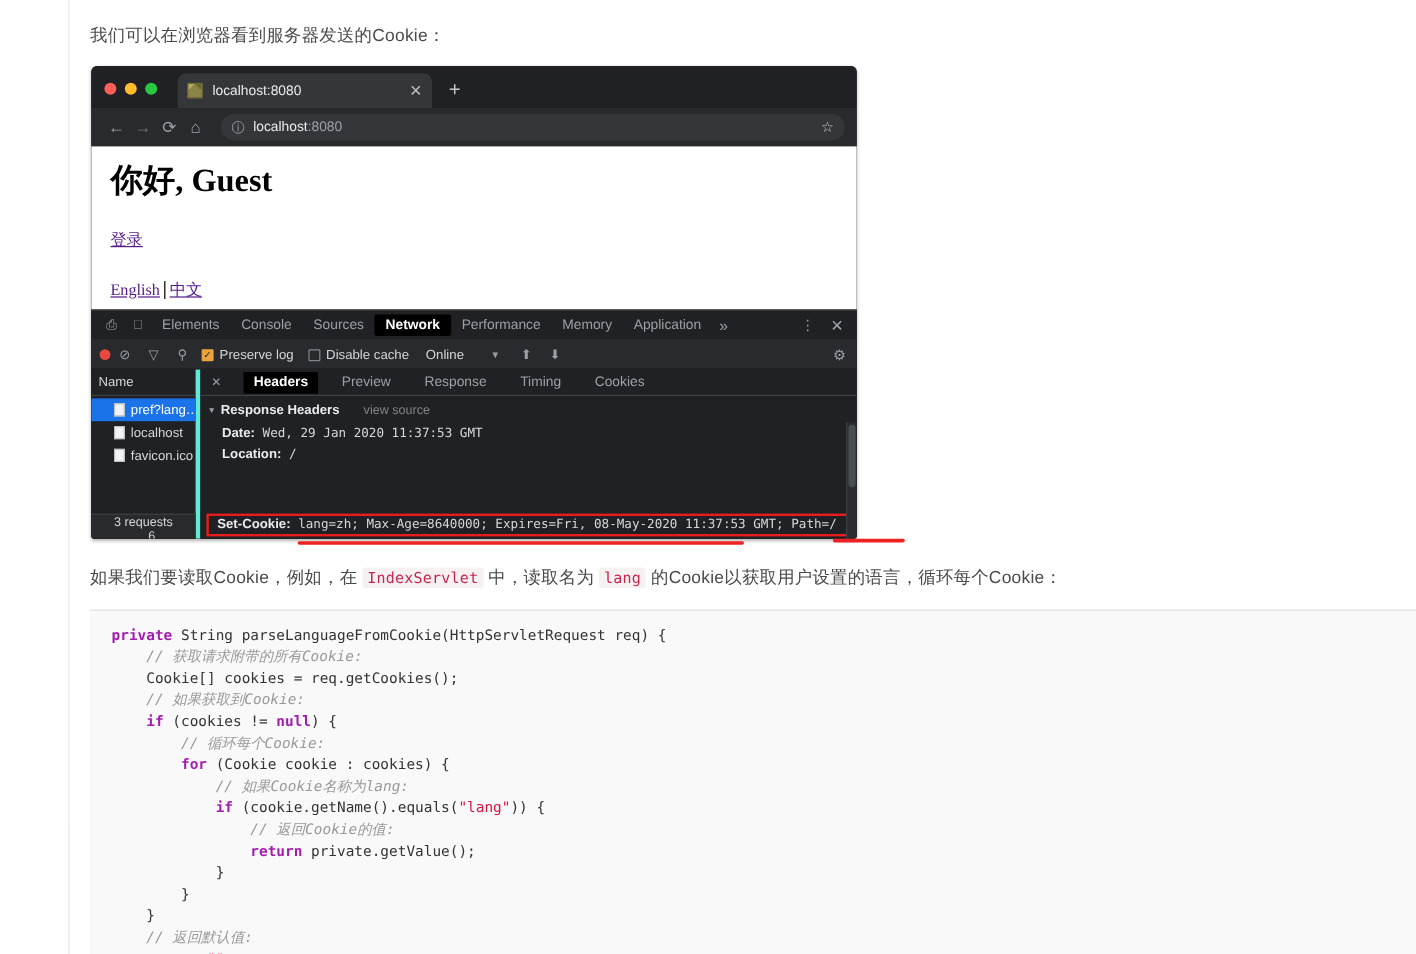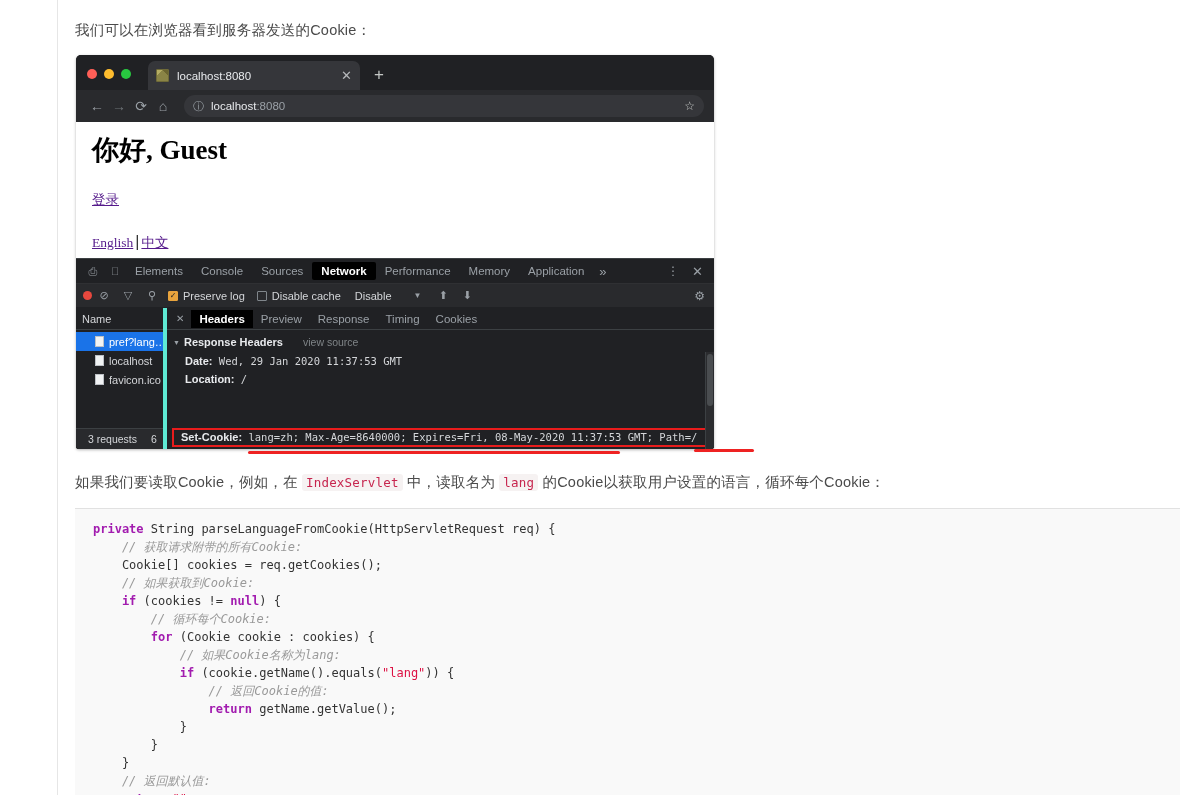--- a/index.html
+++ b/index.html
@@ -345,24 +345,25 @@
     margin-right: 5px;
     flex: 0 0 auto;
   }
   #req-status {
     height: 20px;
     border-top: 1px solid #3c4043;
     display: flex;
     align-items: center;
     font-size: 10.5px;
     color: #d4d6d9;
-    padding-left: 12px;
+    padding-left: 0;
     background: #292a2d;
     white-space: nowrap;
     overflow: hidden;
+    flex-direction: column;
   }
   #req-status .n2 { margin-left: 14px; }
 
   #detail-pane {
     flex: 1 1 auto;
     background: #202124;
     display: flex;
     flex-direction: column;
     position: relative;
     overflow: hidden;
@@ -375,20 +376,21 @@
     padding-left: 2px;
     box-sizing: border-box;
   }
   #subtab-x { color: #9aa0a6; font-size: 10px; padding: 0 7px; flex: 0 0 auto; }
   .sub-tab {
     font-size: 11.5px;
     color: #9aa0a6;
     padding: 3px 8px;
     flex: 0 0 auto;
     white-space: nowrap;
+    margin-left: 12px;
   }
   .sub-tab.active { background: #000; color: #fff; font-weight: 700; }
 
   #headers-body {
     flex: 1 1 auto;
     padding: 6px 0 0 6px;
     font-family: "DejaVu Sans Mono", monospace;
     font-size: 10.5px;
     color: #d4d6d9;
     position: relative;
@@ -563,21 +565,21 @@
             <span class="cbox on">✓</span>
             <span>Preserve log</span>
           </label>
 
           <label class="tb-check" style="margin-left:12px;">
             <span class="cbox"></span>
             <span>Disable cache</span>
           </label>
 
           <div id="throttle">
-            <span>Disable</span>
+            <span>Online</span>
             <span class="caret">▼</span>
           </div>
 
           <div class="tb-ic" style="margin-left:10px;">⬆</div>
           <div class="tb-ic">⬇</div>
 
           <div id="tb-spacer"></div>
           <div id="gear">⚙</div>
         </div>
 
@@ -646,21 +648,21 @@
 <pre id="code"><span class="kw">private</span><span> String parseLanguageFromCookie(HttpServletRequest req) {</span>
 <span class="cm">    // 获取请求附带的所有Cookie:</span>
 <span>    Cookie[] cookies = req.getCookies();</span>
 <span class="cm">    // 如果获取到Cookie:</span>
 <span class="kw">    if</span><span> (cookies != </span><span class="kw">null</span><span>) {</span>
 <span class="cm">        // 循环每个Cookie:</span>
 <span class="kw">        for</span><span> (Cookie cookie : cookies) {</span>
 <span class="cm">            // 如果Cookie名称为lang:</span>
 <span class="kw">            if</span><span> (cookie.getName().equals(</span><span class="str">"lang"</span><span>)) {</span>
 <span class="cm">                // 返回Cookie的值:</span>
-<span class="kw">                return</span><span> getName.getValue();</span>
+<span class="kw">                return</span><span> private.getValue();</span>
 <span>            }</span>
 <span>        }</span>
 <span>    }</span>
 <span class="cm">    // 返回默认值:</span>
 <span class="kw">    return</span><span class="str"> ""</span><span>;</span></pre>
     </div>
 
   </div>
 </div>
 

